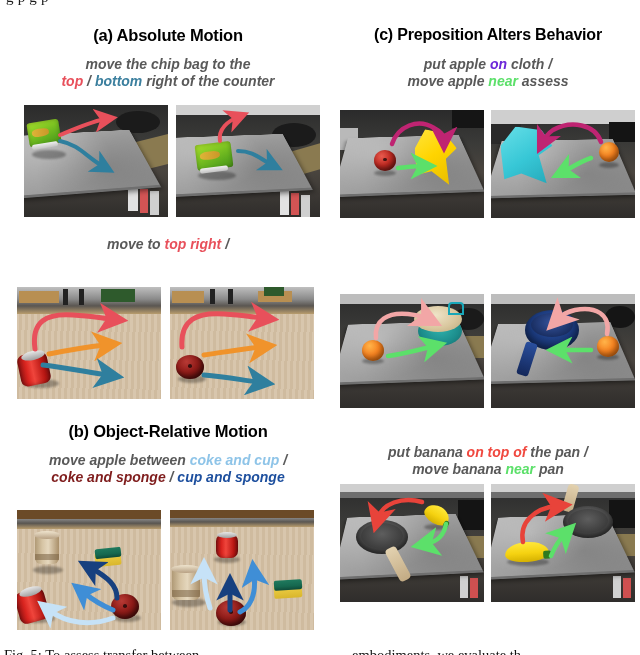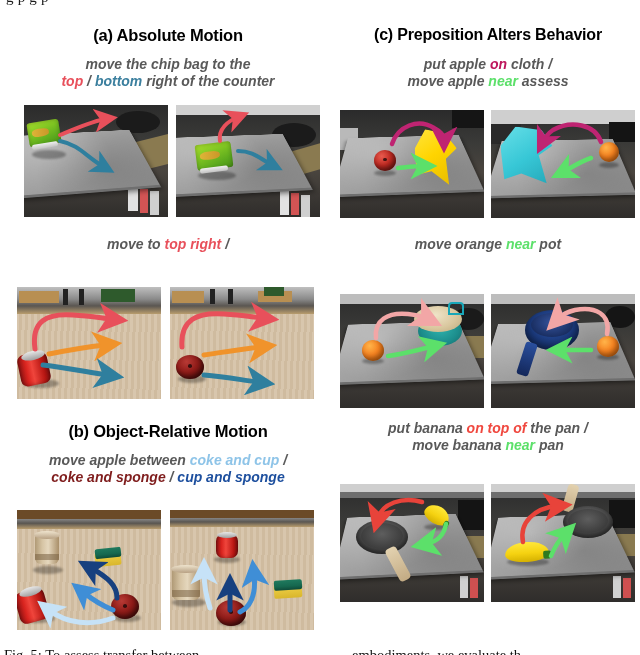--- a/index.html
+++ b/index.html
@@ -39,21 +39,21 @@
   .instr{
     text-align:center;font-style:italic;font-weight:bold;
     font-size:14px;line-height:17px;color:#595959;
   }
 
   
   .c-red{color:#e8505b;}
   .c-red2{color:#f0483f;}
   .c-blue{color:#3b7f9e;}
   .c-orange{color:#f0932b;}
-  .c-magenta{color:#be185d;}
+  .c-magenta{color:#6d28d9;}
   .c-green{color:#5ce06a;}
   .c-lblue{color:#8ec4e8;}
   .c-mblue{color:#7f1d1d;}
   .c-dblue{color:#1d4f9e;}
 
   
   .panel{
     position:absolute;overflow:hidden;background:#6d6d6d;
     box-sizing:border-box;
   }
@@ -433,23 +433,20 @@
               <path d="M0,0 L6,3 L0,6 L1.6,3 Z" fill="#5ce06a"></path>
             </marker>
           </defs>
           <path d="M110,32 C104,14 80,10 62,20 C56,24 54,28 52,32" stroke="#bf2472" stroke-width="4.5" fill="none" stroke-linecap="round" marker-end="url(#cP2m)"></path>
           <path d="M100,48 C88,52 80,58 72,62" stroke="#5ce06a" stroke-width="4.5" fill="none" stroke-linecap="round" marker-end="url(#cP2g)"></path>
         </svg>
       </div>
     </div>
 
     <div class="instr" style="position:absolute;left:0;top:236px;width:304px;">
-      <div>
-        <span>move orange </span><span class="c-green">near</span><span> pot</span>
-      </div>
     </div>
 
     <div class="panel" style="left:4px;top:294px;width:144px;height:114px;">
       <div class="scene">
         <div class="bg-dark"></div>
         <div class="clutter" style="left:0;top:0;width:144px;height:10px;background:#bdbdbd;"></div>
         <div class="clutter" style="left:112px;top:14px;width:32px;height:22px;background:#1a1a1a;border-radius:50%;"></div>
         <div class="clutter" style="left:116px;top:42px;width:28px;height:22px;background:#8a7a50;"></div>
         <div class="metal" style="left:2px;top:6px;width:128px;height:94px;transform:perspective(240px) rotateX(54deg) rotate(-3deg);"></div>
         <div class="pot-teal" style="left:78px;top:22px;width:44px;height:30px;"></div>
@@ -491,21 +488,21 @@
             <marker id="cP4g" markerWidth="6" markerHeight="6" refX="3" refY="3" orient="auto">
               <path d="M0,0 L6,3 L0,6 L1.6,3 Z" fill="#5ce06a"></path>
             </marker>
           </defs>
           <path d="M116,40 C120,20 104,12 84,16 C76,18 72,20 68,24" stroke="#f2a6a6" stroke-width="4.5" fill="none" stroke-linecap="round" marker-end="url(#cP4p)"></path>
           <path d="M100,56 C88,56 78,56 68,56" stroke="#5ce06a" stroke-width="4.5" fill="none" stroke-linecap="round" marker-end="url(#cP4g)"></path>
         </svg>
       </div>
     </div>
 
-    <div class="instr" style="position:absolute;left:0;top:420px;width:304px;">
+    <div class="instr" style="position:absolute;left:0;top:444px;width:304px;">
       <div>
         <span>put banana </span><span class="c-red2">on top of</span><span> the pan /</span>
       </div>
       <div>
         <span>move banana </span><span class="c-green">near</span><span> pan</span>
       </div>
     </div>
 
     <div class="panel" style="left:4px;top:484px;width:144px;height:118px;">
       <div class="scene">

